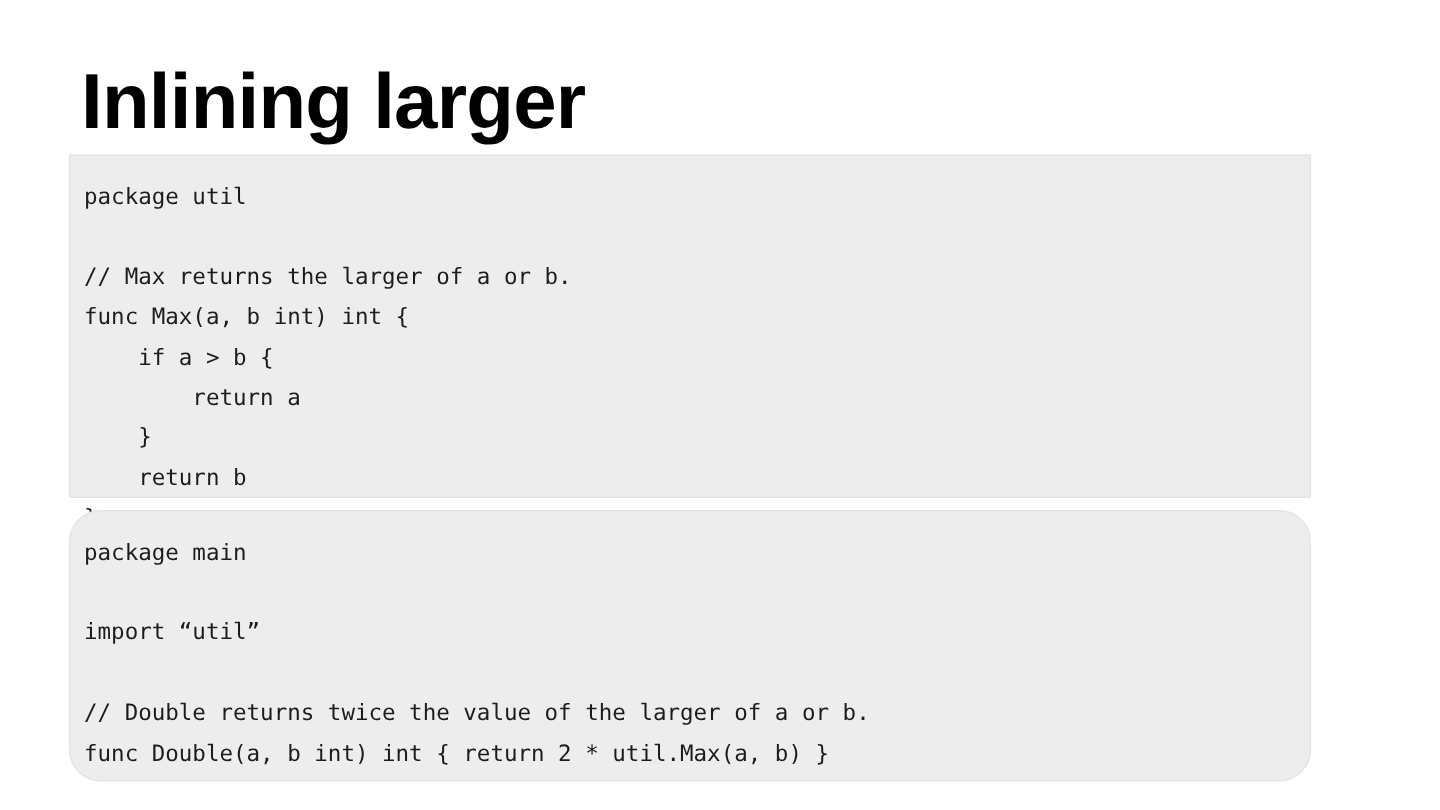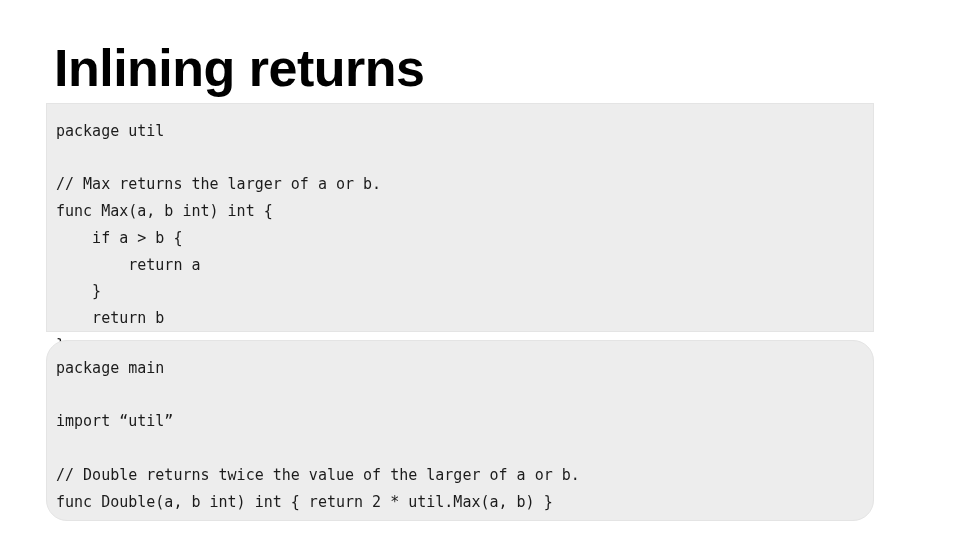--- a/index.html
+++ b/index.html
@@ -60,21 +60,21 @@
     color: #1c1c1c;
     white-space: pre;
     tab-size: 4;
   }
 </style>
 </head>
 <body>
 
 <div class="slide">
 
-  <h1 class="slide-title">Inlining returns</h1>
+  <h1 class="slide-title">Inlining larger</h1>
 
   <div class="code-block" id="code-block-util">
     <pre class="code-text">package util
 
 // Max returns the larger of a or b.
 func Max(a, b int) int {
     if a &gt; b {
         return a
     }
     return b

